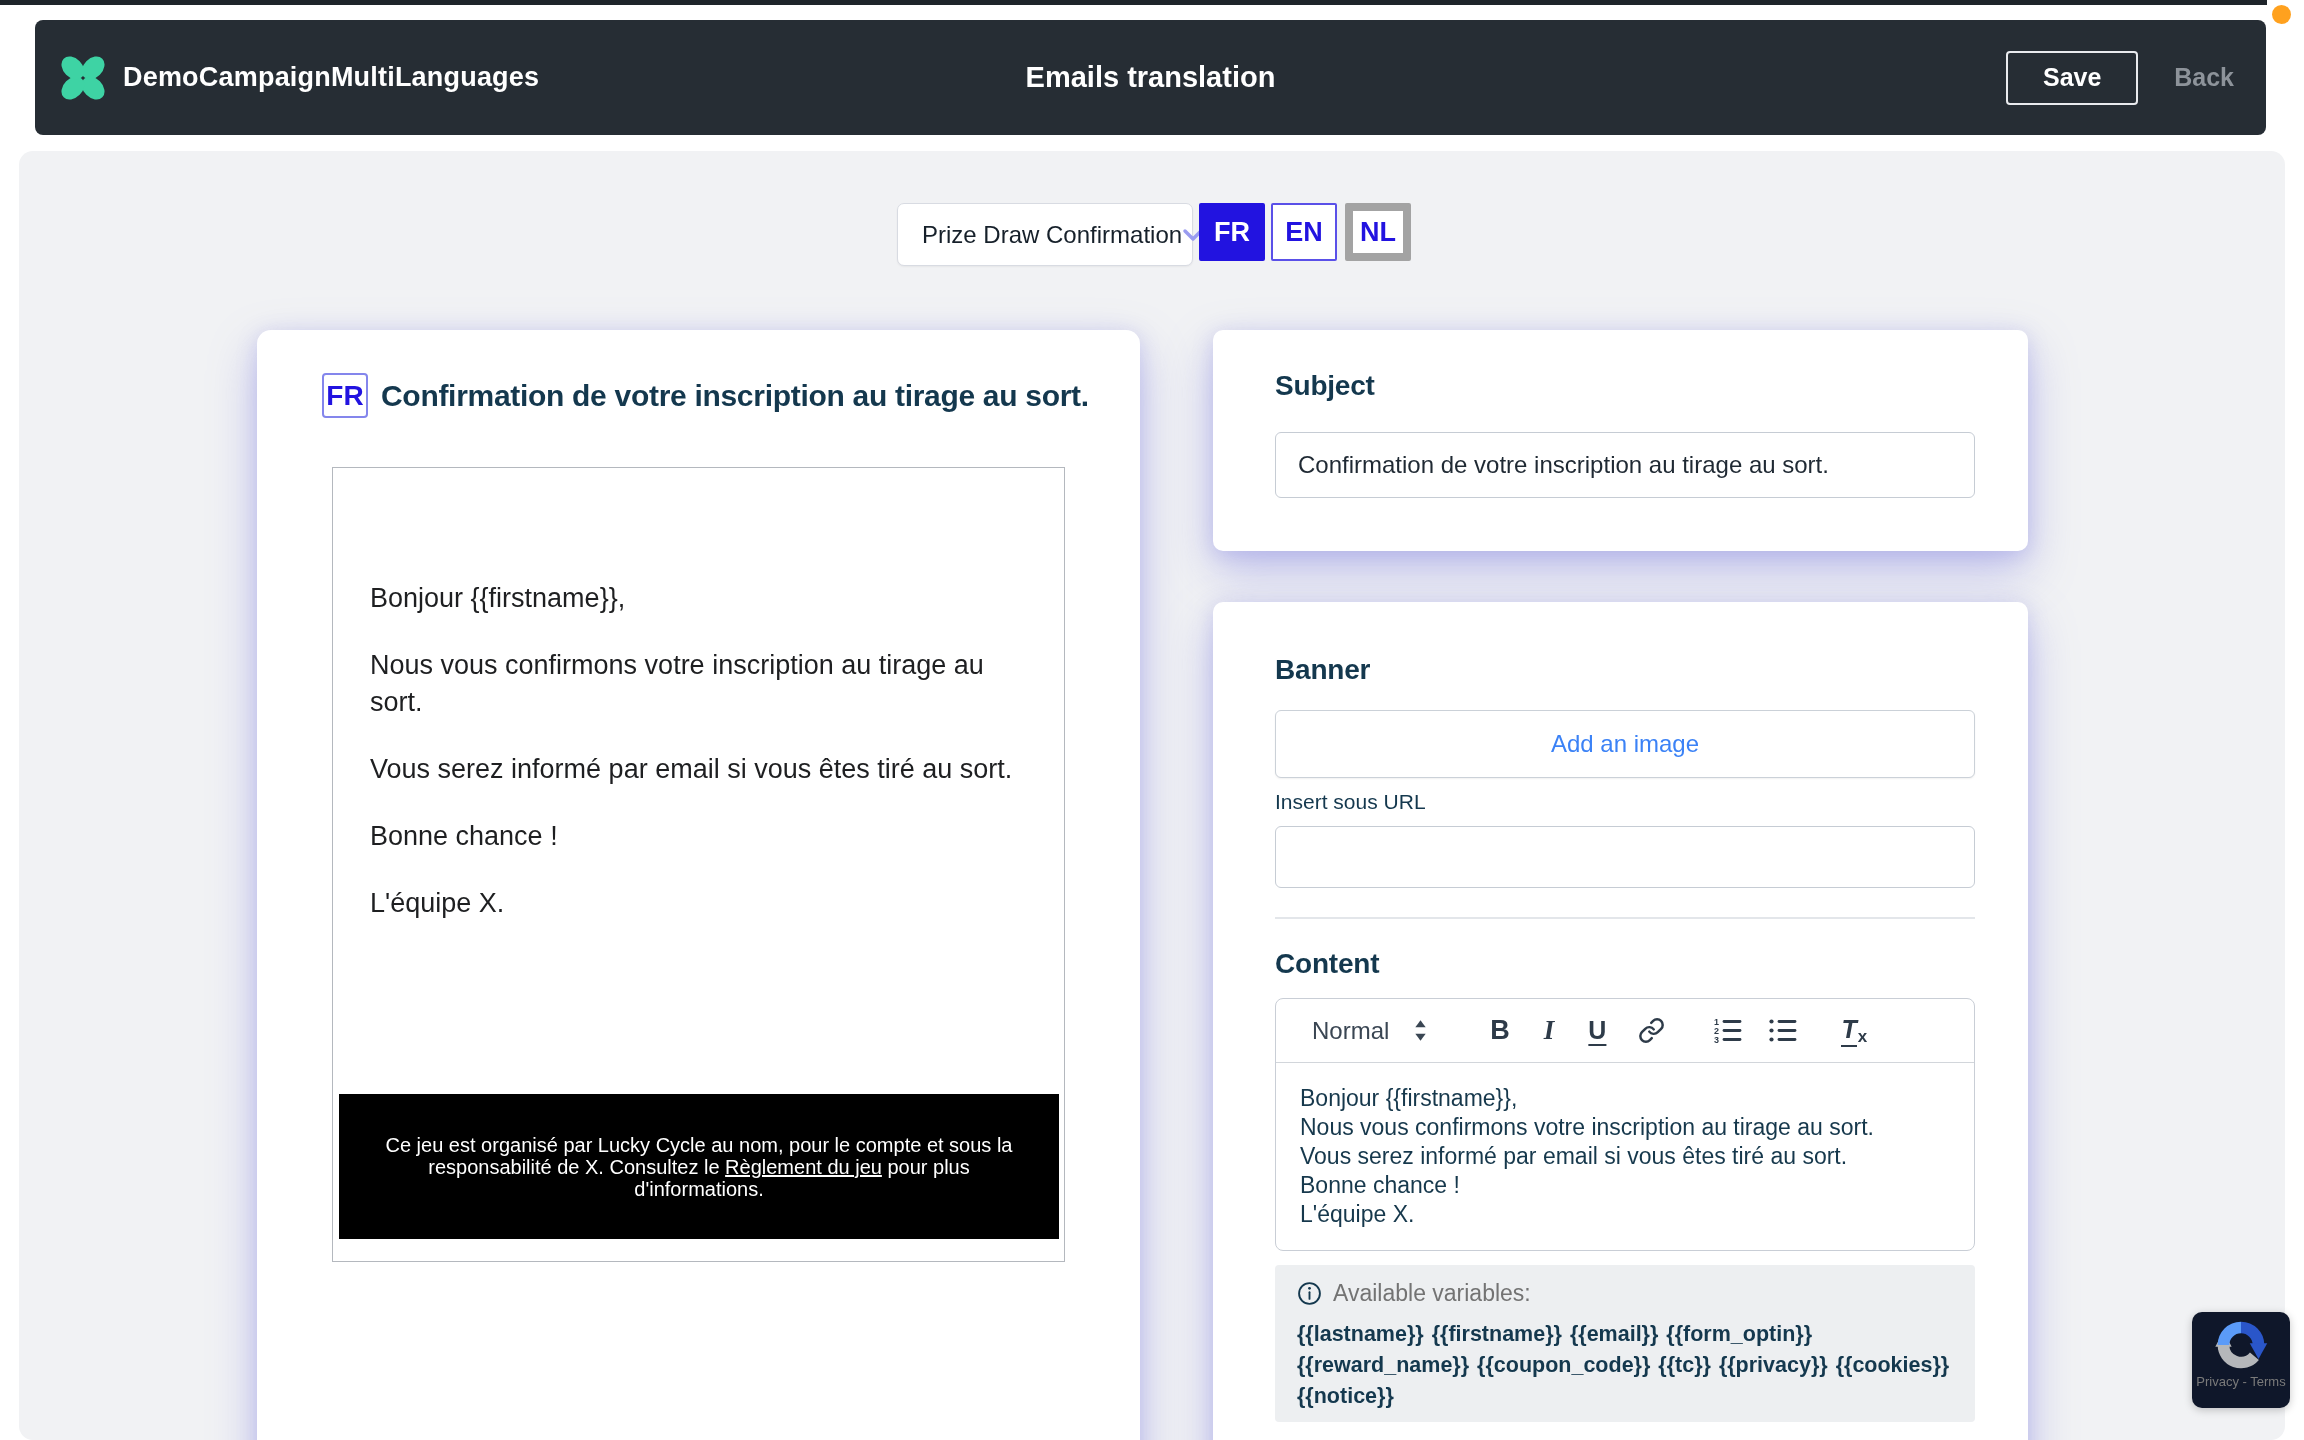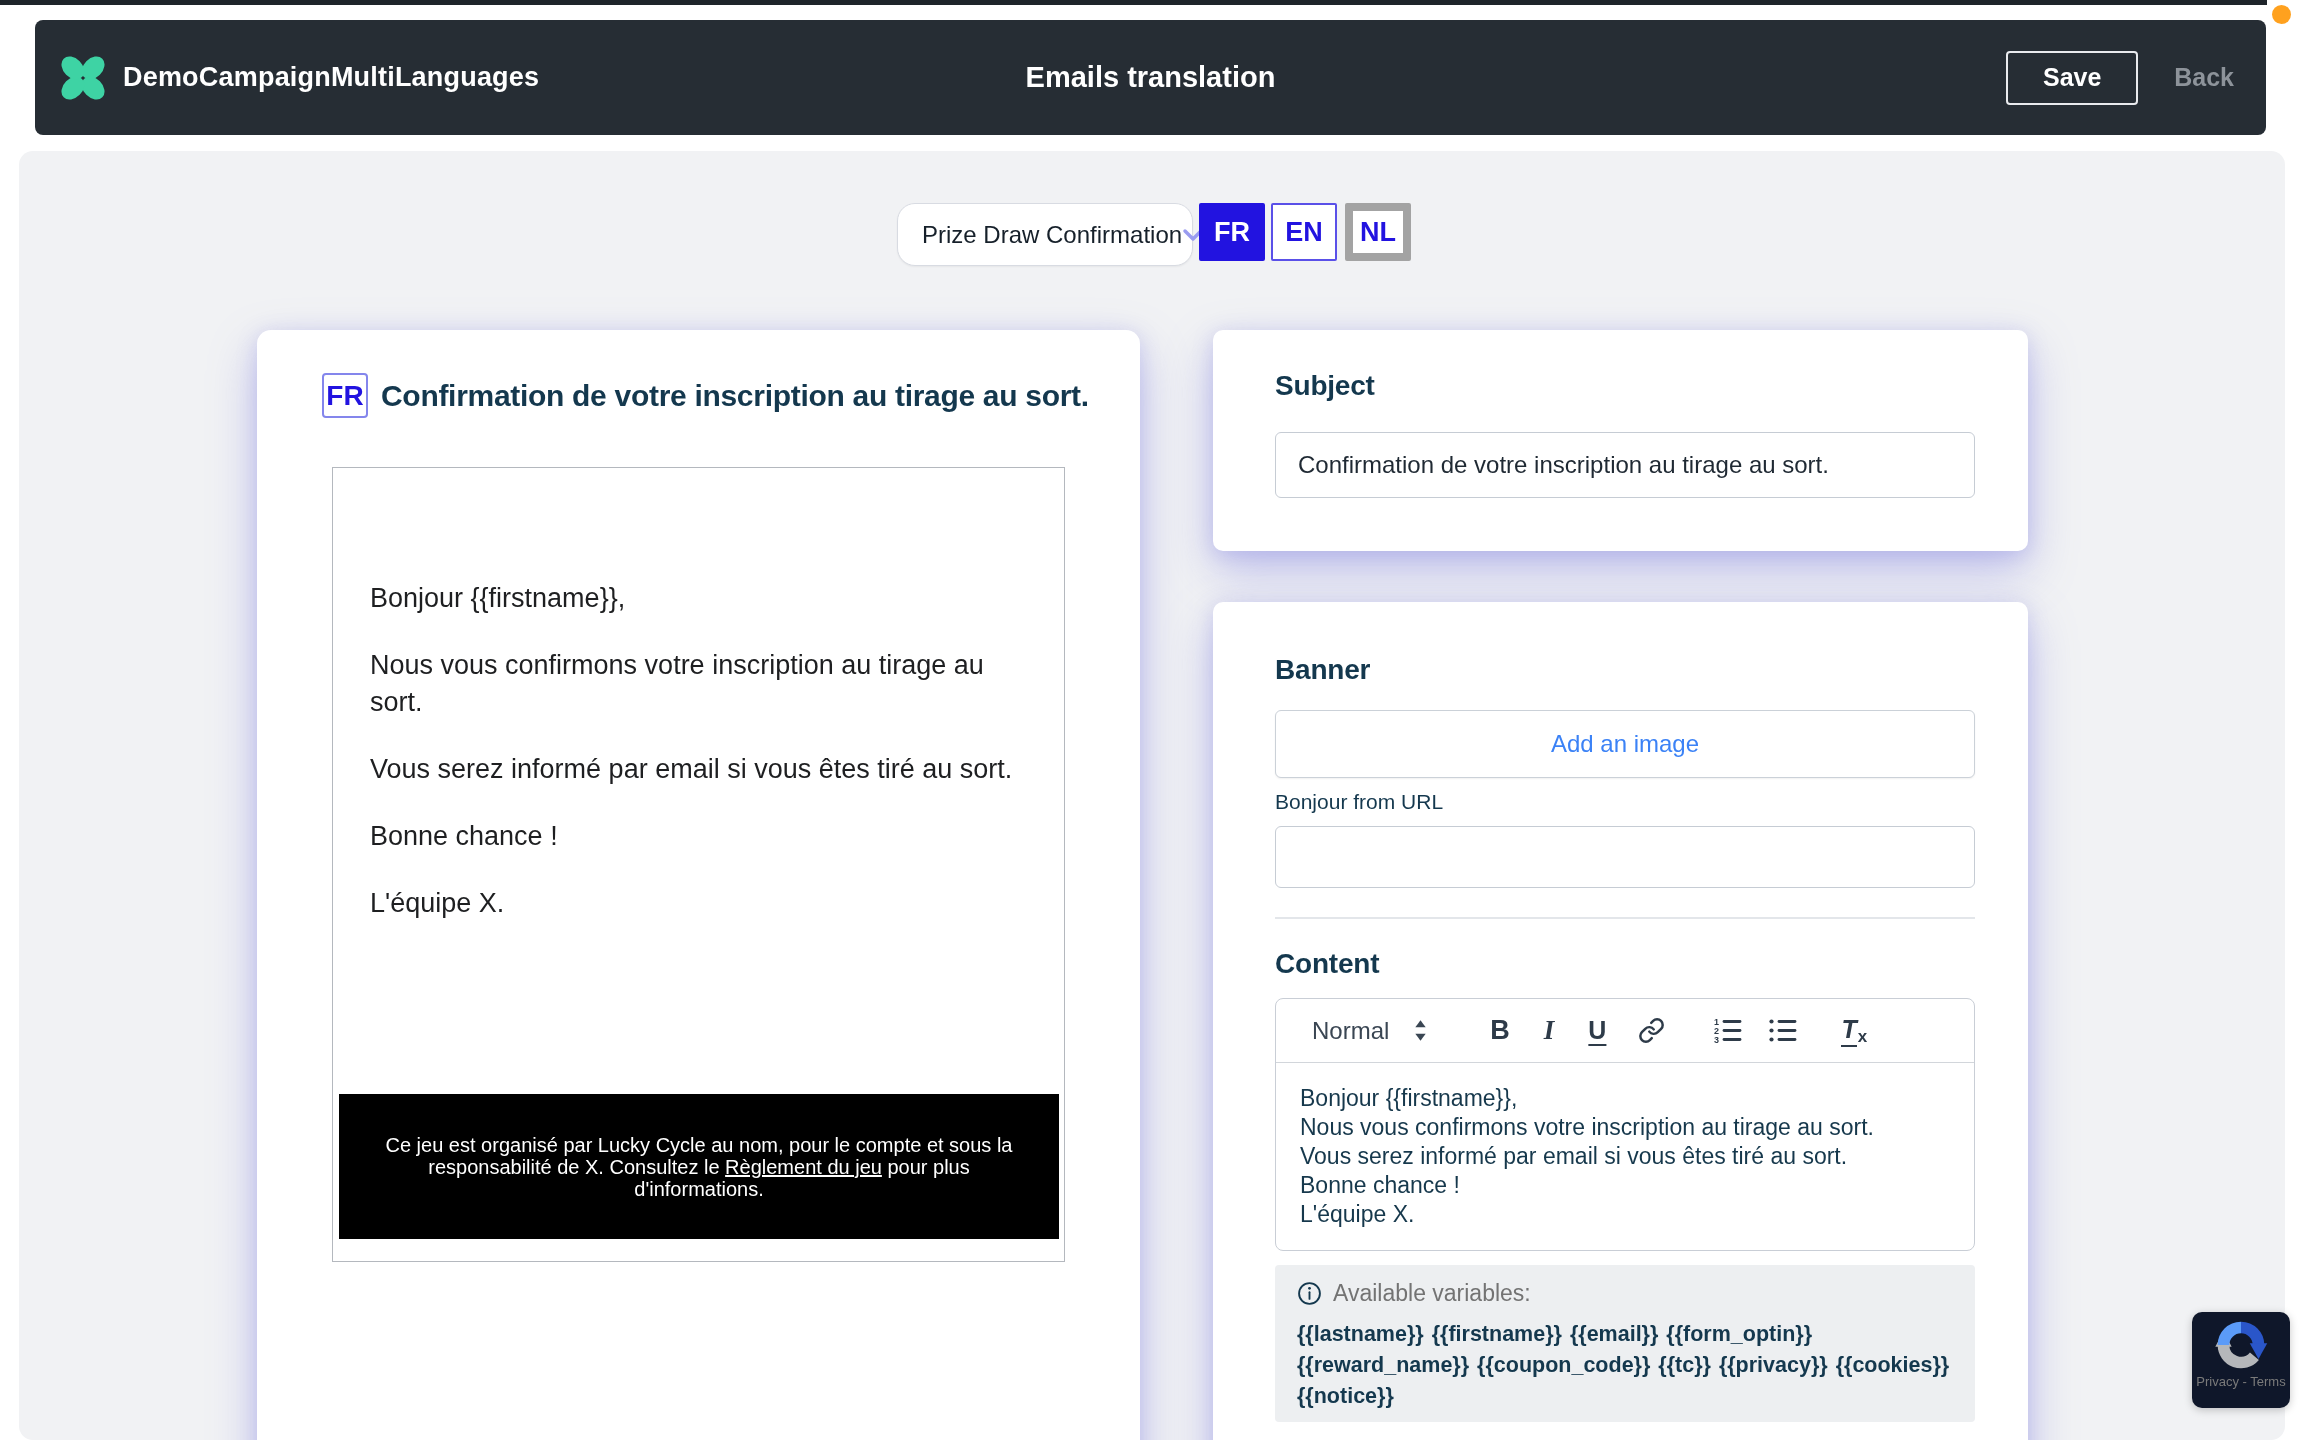--- a/index.html
+++ b/index.html
@@ -20,21 +20,21 @@
   .appbar-right{position:absolute;right:32px;top:0;height:115px;display:flex;align-items:center;gap:36px;}
   .save-btn{width:132px;height:54px;background:transparent;border:2px solid #e9ebee;border-radius:4px;
             color:#fff;font-size:25px;font-weight:700;font-family:inherit;cursor:pointer;}
   .back-btn{background:none;border:none;color:#8d939a;font-size:25px;font-weight:700;font-family:inherit;cursor:pointer;padding:0;}
 
   
   .content{position:absolute;left:19px;top:151px;width:2266px;height:1289px;background:#f1f2f4;border-radius:14px;overflow:hidden;}
 
   
   .email-select{position:absolute;left:878px;top:52px;width:296px;height:63px;background:#fff;border:1px solid #d8dbe2;
-                border-radius:18px;display:flex;align-items:center;padding:0 18px 0 24px;cursor:pointer;
+                border-radius:7px;display:flex;align-items:center;padding:0 18px 0 24px;cursor:pointer;
                 box-shadow:0 1px 2px rgba(0,0,0,.05);}
   .email-select .sel-label{font-size:24px;color:#16202a;flex:1;white-space:nowrap;}
   .lang-btn{position:absolute;top:52px;width:66px;height:58px;display:flex;align-items:center;justify-content:center;
             font-size:27px;font-weight:800;font-family:inherit;cursor:pointer;border-radius:2px;}
   .lang-fr{left:1180px;background:#2213e0;color:#fff;border:2px solid #2213e0;}
   .lang-en{left:1252px;background:#fff;color:#2213e0;border:2px solid #5a50e8;}
   .lang-nl{left:1326px;background:#fff;color:#2213e0;border:8px solid #a3a3a3;}
 
   .card-shadow{box-shadow:0 20px 48px rgba(124,124,224,.42),0 4px 20px rgba(124,124,224,.26);}
 
@@ -161,21 +161,21 @@
     </section>
 
     <section class="subject-card card-shadow">
       <h2 class="panel-heading" style="margin:0;">Subject</h2>
       <input class="text-input subject-input" type="text" value="Confirmation de votre inscription au tirage au sort." style="">
     </section>
 
     <section class="editor-card card-shadow">
       <h2 class="panel-heading banner-heading" style="margin:0;">Banner</h2>
       <button class="add-image-btn">Add an image</button>
-      <div class="insert-label">Bonjour from URL</div>
+      <div class="insert-label">Insert sous URL</div>
       <input class="text-input url-input" type="text" value="" style="">
       <div class="divider"></div>
 
       <h2 class="panel-heading content-heading" style="margin:0;">Content</h2>
 
       <div class="editor">
         <div class="editor-toolbar">
           <span class="format-picker">
             <span class="format-label">Normal</span>
             <span style="display:flex;">

